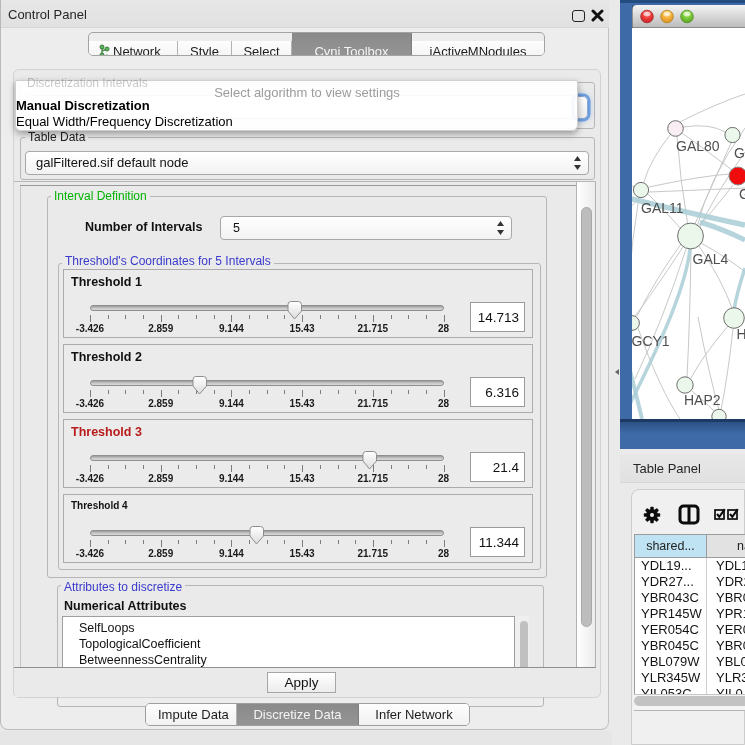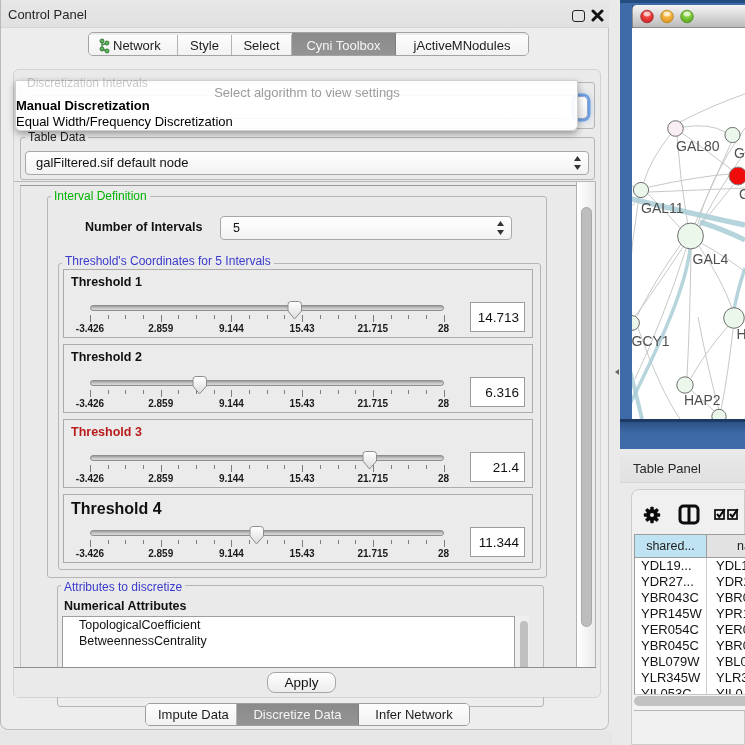--- a/index.html
+++ b/index.html
@@ -28,21 +28,21 @@
 <div class="abs" style="left:0;top:731px;width:612px;height:14px;background:#e6e6e6;"></div>
 
 <div class="abs" style="left:88px;top:32px;height:22px;border:1px solid #a3a3a3;border-radius:5px;overflow:hidden;white-space:nowrap;font-size:0;">
   <span class="seg" style="width:89px;padding:0 0 0 24px;position:relative;text-align:left;">
     <svg style="position:absolute;left:8px;top:3px;" width="16" height="16" viewBox="0 0 16 16">
       <path d="M5 3 L5 13 M5 7 L10 5 M5 11 L10 13" stroke="#4a8f4a" stroke-width="1.4" fill="none"></path>
       <circle cx="5" cy="3" r="2" fill="#5cb85c" stroke="#3a7a3a"></circle>
         <circle cx="10" cy="5" r="2" fill="#5cb85c" stroke="#3a7a3a"></circle>
         <circle cx="5" cy="11" r="2" fill="#5cb85c" stroke="#3a7a3a"></circle>
         <circle cx="10" cy="13" r="2" fill="#5cb85c" stroke="#3a7a3a"></circle>
-    </svg>Network</span><span class="seg" style="width:54px;padding:0;">Style</span><span class="seg" style="width:60px;padding:0;">Select</span><span class="seg sel" style="width:104px;padding:2px;">Cyni Toolbox</span><span class="seg" style="width:132px;padding:0;border-right:none;">jActiveMNodules</span>
+    </svg>Network</span><span class="seg" style="width:54px;padding:0;">Style</span><span class="seg" style="width:60px;padding:0;">Select</span><span class="seg sel" style="width:120px;padding:8px;">Cyni Toolbox</span><span class="seg" style="width:132px;padding:0;border-right:none;">jActiveMNodules</span>
 </div>
 
 <div class="abs" style="left:13px;top:69px;width:588px;height:629px;background:#eaeaea;border:1px solid #d2d2d2;border-radius:6px;box-sizing:border-box;"></div>
 
 <div class="groupbox" style="left:20px;top:82px;width:573px;height:45px;"></div>
 <div class="combo" style="left:26px;top:95px;width:561px;height:22px;"></div>
 <div class="abs" style="left:574px;top:96px;width:12px;height:21px;border-radius:5px;background:linear-gradient(#ffffff,#ededed);border:1px solid #8fa9cf;box-shadow:0 0 0 2.5px rgba(96,152,224,0.85),0 0 5px 2px rgba(96,152,224,0.5);"></div>
 
 <div class="groupbox" style="left:20px;top:137px;width:573px;height:41px;"></div>
 <div class="glabel" style="left:25px;top:130px;background:#eaeaea;color:#222;">Table Data</div>
@@ -193,21 +193,21 @@
         <linearGradient id="thg419" x1="0" y1="0" x2="0" y2="1">
           <stop offset="0" stop-color="#ffffff"></stop>
           <stop offset="1" stop-color="#dcdcdc"></stop>
         </linearGradient>
       </defs>
     <path d="M3.5,0.5 h8 a3,3 0 0 1 3,3 v6.5 L7.5,18 L1,10 V3.5 a3,3 0 0 1 2.5,-3 Z" fill="url(#thg419)" stroke="#8d8d8d" stroke-width="1"></path>
   </svg>
   <div class="vbox" style="left:406px;top:32px;width:55px;height:30px;line-height:30px;box-sizing:border-box;padding-right:5px;font-size:13.5px;">21.4</div>
 </div>
 <div class="tpanel" style="left:63px;top:494px;width:470px;height:69px;box-sizing:border-box;">
-  <div style="position:absolute;left:7px;top:5px;font-weight:bold;font-size:16px;color:#111;">Threshold 4</div>
+  <div style="position:absolute;left:7px;top:5px;font-weight:bold;font-size:10px;color:#111;">Threshold 4</div>
   <div style="position:absolute;left:26px;top:35px;width:353.5px;height:6px;background:linear-gradient(#9a9a9a,#c9c9c9 55%,#d8d8d8);border:1px solid #8f8f8f;border-radius:4px;box-sizing:border-box;"></div>
   <div style="position:absolute;left:26.0px;top:45px;width:1px;height:7px;background:#7d7d7d;"></div>
     <div style="position:absolute;left:43.7px;top:45px;width:1px;height:4px;background:#7d7d7d;"></div>
     <div style="position:absolute;left:61.4px;top:45px;width:1px;height:4px;background:#7d7d7d;"></div>
     <div style="position:absolute;left:79.0px;top:45px;width:1px;height:4px;background:#7d7d7d;"></div>
     <div style="position:absolute;left:96.7px;top:45px;width:1px;height:7px;background:#7d7d7d;"></div>
     <div style="position:absolute;left:114.4px;top:45px;width:1px;height:4px;background:#7d7d7d;"></div>
     <div style="position:absolute;left:132.1px;top:45px;width:1px;height:4px;background:#7d7d7d;"></div>
     <div style="position:absolute;left:149.7px;top:45px;width:1px;height:4px;background:#7d7d7d;"></div>
     <div style="position:absolute;left:167.4px;top:45px;width:1px;height:7px;background:#7d7d7d;"></div>
@@ -238,29 +238,30 @@
       </defs>
     <path d="M3.5,0.5 h8 a3,3 0 0 1 3,3 v6.5 L7.5,18 L1,10 V3.5 a3,3 0 0 1 2.5,-3 Z" fill="url(#thg494)" stroke="#8d8d8d" stroke-width="1"></path>
   </svg>
   <div class="vbox" style="left:406px;top:32px;width:55px;height:30px;line-height:30px;box-sizing:border-box;padding-right:5px;font-size:13.5px;">11.344</div>
 </div>
 
 <div class="groupbox" style="left:57px;top:585px;width:485px;height:120px;"></div>
 <div class="glabel" style="left:61px;top:580px;background:#eaeaea;color:#3a3acc;">Attributes to discretize</div>
 <div class="abs" style="left:64px;top:599px;font-size:12.5px;font-weight:bold;color:#111;">Numerical Attributes</div>
 <div class="abs" style="left:62px;top:616px;width:453px;height:52px;background:#ffffff;border:1px solid #9e9e9e;box-sizing:border-box;overflow:hidden;font-size:12.5px;color:#111;">
+  <div style="padding-left:16px;height:16px;line-height:16px;margin-top:3px;">SelfLoops</div>
   <div style="padding-left:16px;height:16px;line-height:16px;">TopologicalCoefficient</div>
   <div style="padding-left:16px;height:16px;line-height:16px;">BetweennessCentrality</div>
 </div>
 <div class="abs" style="left:515px;top:616px;width:14px;height:52px;background:#efefef;"></div>
 <div class="abs" style="left:519.5px;top:621px;width:8px;height:46px;background:#c0c0c0;border-radius:4px 4px 0 0;"></div>
 
 <div class="abs" style="left:15px;top:668px;width:580px;height:29px;background:#eaeaea;"></div>
 <div class="abs" style="left:14px;top:667px;width:582px;height:1px;background:#8f8f8f;"></div>
-<div class="abs" style="left:267px;top:672px;width:69px;height:21px;background:linear-gradient(#ffffff,#ececec);border:1px solid #a6a6a6;border-radius:8px;box-sizing:border-box;text-align:center;line-height:19px;font-size:13.5px;color:#111;">Apply</div>
+<div class="abs" style="left:267px;top:672px;width:69px;height:21px;background:linear-gradient(#ffffff,#ececec);border:1px solid #a6a6a6;border-radius:0;box-sizing:border-box;text-align:center;line-height:19px;font-size:13.5px;color:#111;">Apply</div>
 
 <div class="abs" style="left:145px;top:703px;height:21px;border:1px solid #9e9e9e;border-radius:5px;overflow:hidden;white-space:nowrap;font-size:0;">
   <span class="seg" style="height:21px;line-height:21px;width:91px;">Impute Data</span><span class="seg sel" style="height:21px;line-height:21px;width:122px;">Discretize Data</span><span class="seg" style="height:21px;line-height:21px;width:110px;border-right:none;">Infer Network</span>
 </div>
 
 <div class="abs" style="left:615px;top:369px;width:0;height:0;border-top:3px solid transparent;border-bottom:3px solid transparent;border-right:4px solid #666;"></div>
 
 <div class="abs" style="left:620px;top:0;width:125px;height:449px;background:#3e6ba8;"></div>
 <div class="abs" style="left:620px;top:0;width:125px;height:3px;background:#234d80;"></div>
 <div class="abs" style="left:620px;top:419px;width:125px;height:3px;background:#1d3a64;"></div>

